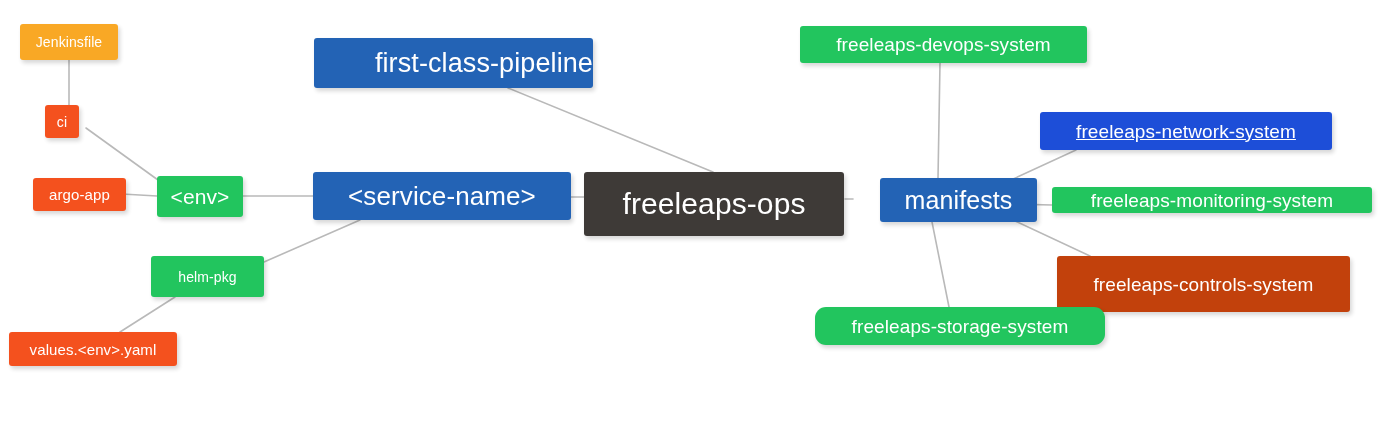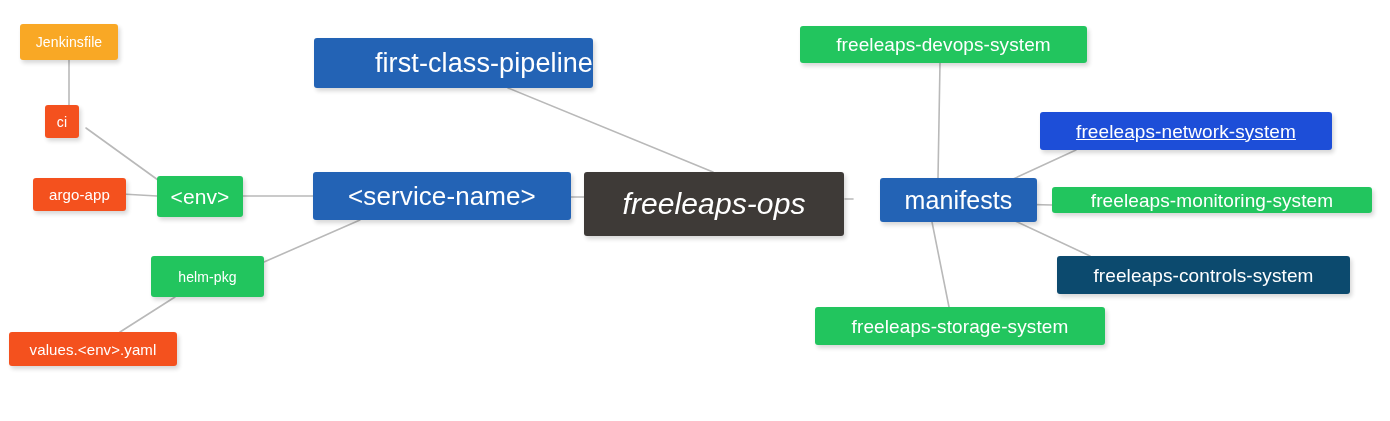--- a/index.html
+++ b/index.html
@@ -85,35 +85,35 @@
       </div>
       <div class="node" style="left: 9px; top: 332px; width: 168px; height: 34px; background: rgb(244, 81, 30); font-size: 15px;">
         <span class="node-label">values.&lt;env&gt;.yaml</span>
       </div>
       <div class="node" style="left: 314px; top: 38px; width: 279px; height: 50px; background: rgb(35, 99, 181); font-size: 27px; justify-content: flex-end;">
         <span class="node-label">first-class-pipeline</span>
       </div>
       <div class="node" style="left: 313px; top: 172px; width: 258px; height: 48px; background: rgb(35, 99, 181); font-size: 26px;">
         <span class="node-label">&lt;service-name&gt;</span>
       </div>
-      <div class="node" style="left: 584px; top: 172px; width: 260px; height: 64px; background: rgb(62, 58, 55); font-size: 30px; font-style: italic;">
+      <div class="node" style="left: 584px; top: 172px; width: 260px; height: 64px; background: rgb(62, 58, 55); font-size: 30px;">
         <span class="node-label">freeleaps-ops</span>
       </div>
       <div class="node" style="left: 853px; top: 178px; width: 157px; height: 44px; background: rgb(35, 99, 181); font-size: 25px; margin-left: 27px;">
         <span class="node-label">manifests</span>
       </div>
       <div class="node" style="left: 800px; top: 26px; width: 287px; height: 37px; background: rgb(34, 197, 94); font-size: 19px;">
         <span class="node-label">freeleaps-devops-system</span>
       </div>
       <div class="node" style="left: 1040px; top: 112px; width: 292px; height: 38px; background: #1d4ed8; font-size: 19px; text-decoration: underline;">
         <span class="node-label">freeleaps-network-system</span>
       </div>
       <div class="node" style="left: 1052px; top: 187px; width: 320px; height: 26px; background: rgb(34, 197, 94); font-size: 19px;">
         <span class="node-label">freeleaps-monitoring-system</span>
       </div>
-      <div class="node" style="left: 1057px; top: 256px; width: 293px; height: 38px; background: #0c4a6e; font-size: 19px;">
+      <div class="node" style="left: 1057px; top: 256px; width: 293px; height: 56px; background: #c2410c; font-size: 19px;">
         <span class="node-label">freeleaps-controls-system</span>
       </div>
-      <div class="node" style="left: 815px; top: 307px; width: 290px; height: 38px; background: rgb(34, 197, 94); font-size: 19px;">
+      <div class="node" style="left: 815px; top: 307px; width: 290px; height: 38px; background: rgb(34, 197, 94); font-size: 19px; border-radius: 11px;">
         <span class="node-label">freeleaps-storage-system</span>
       </div>
     </div>
 </div>
 
 </body></html>

